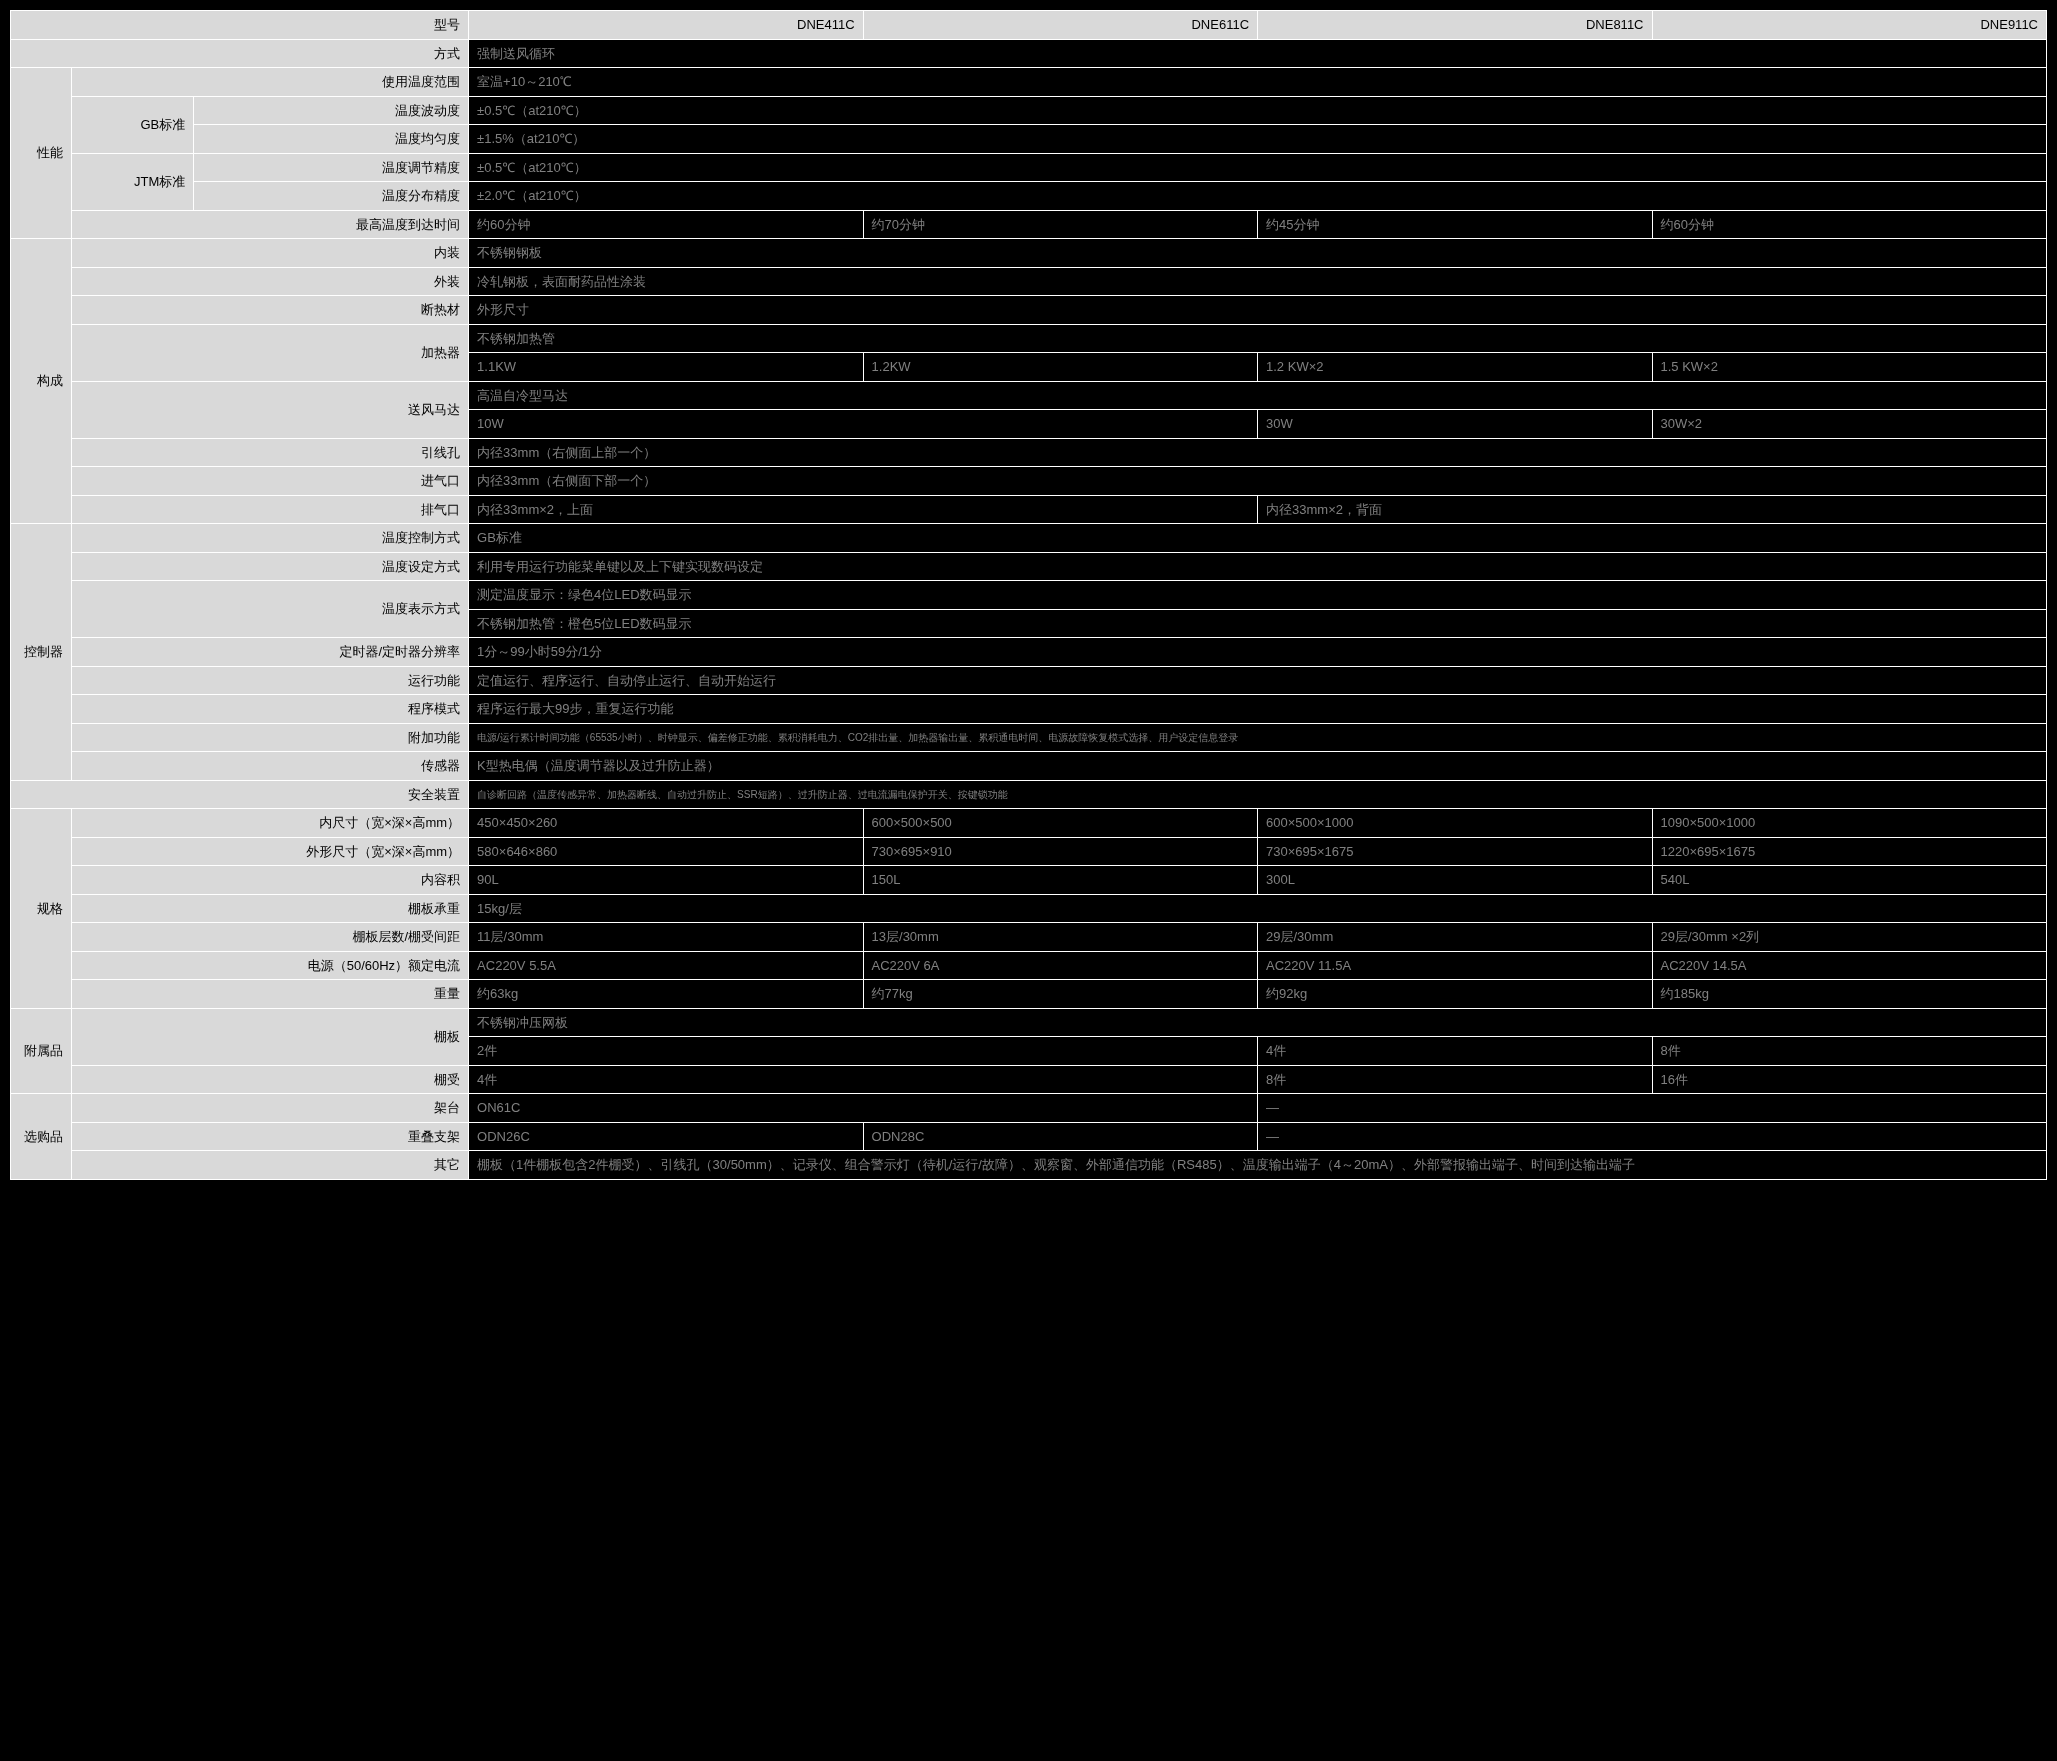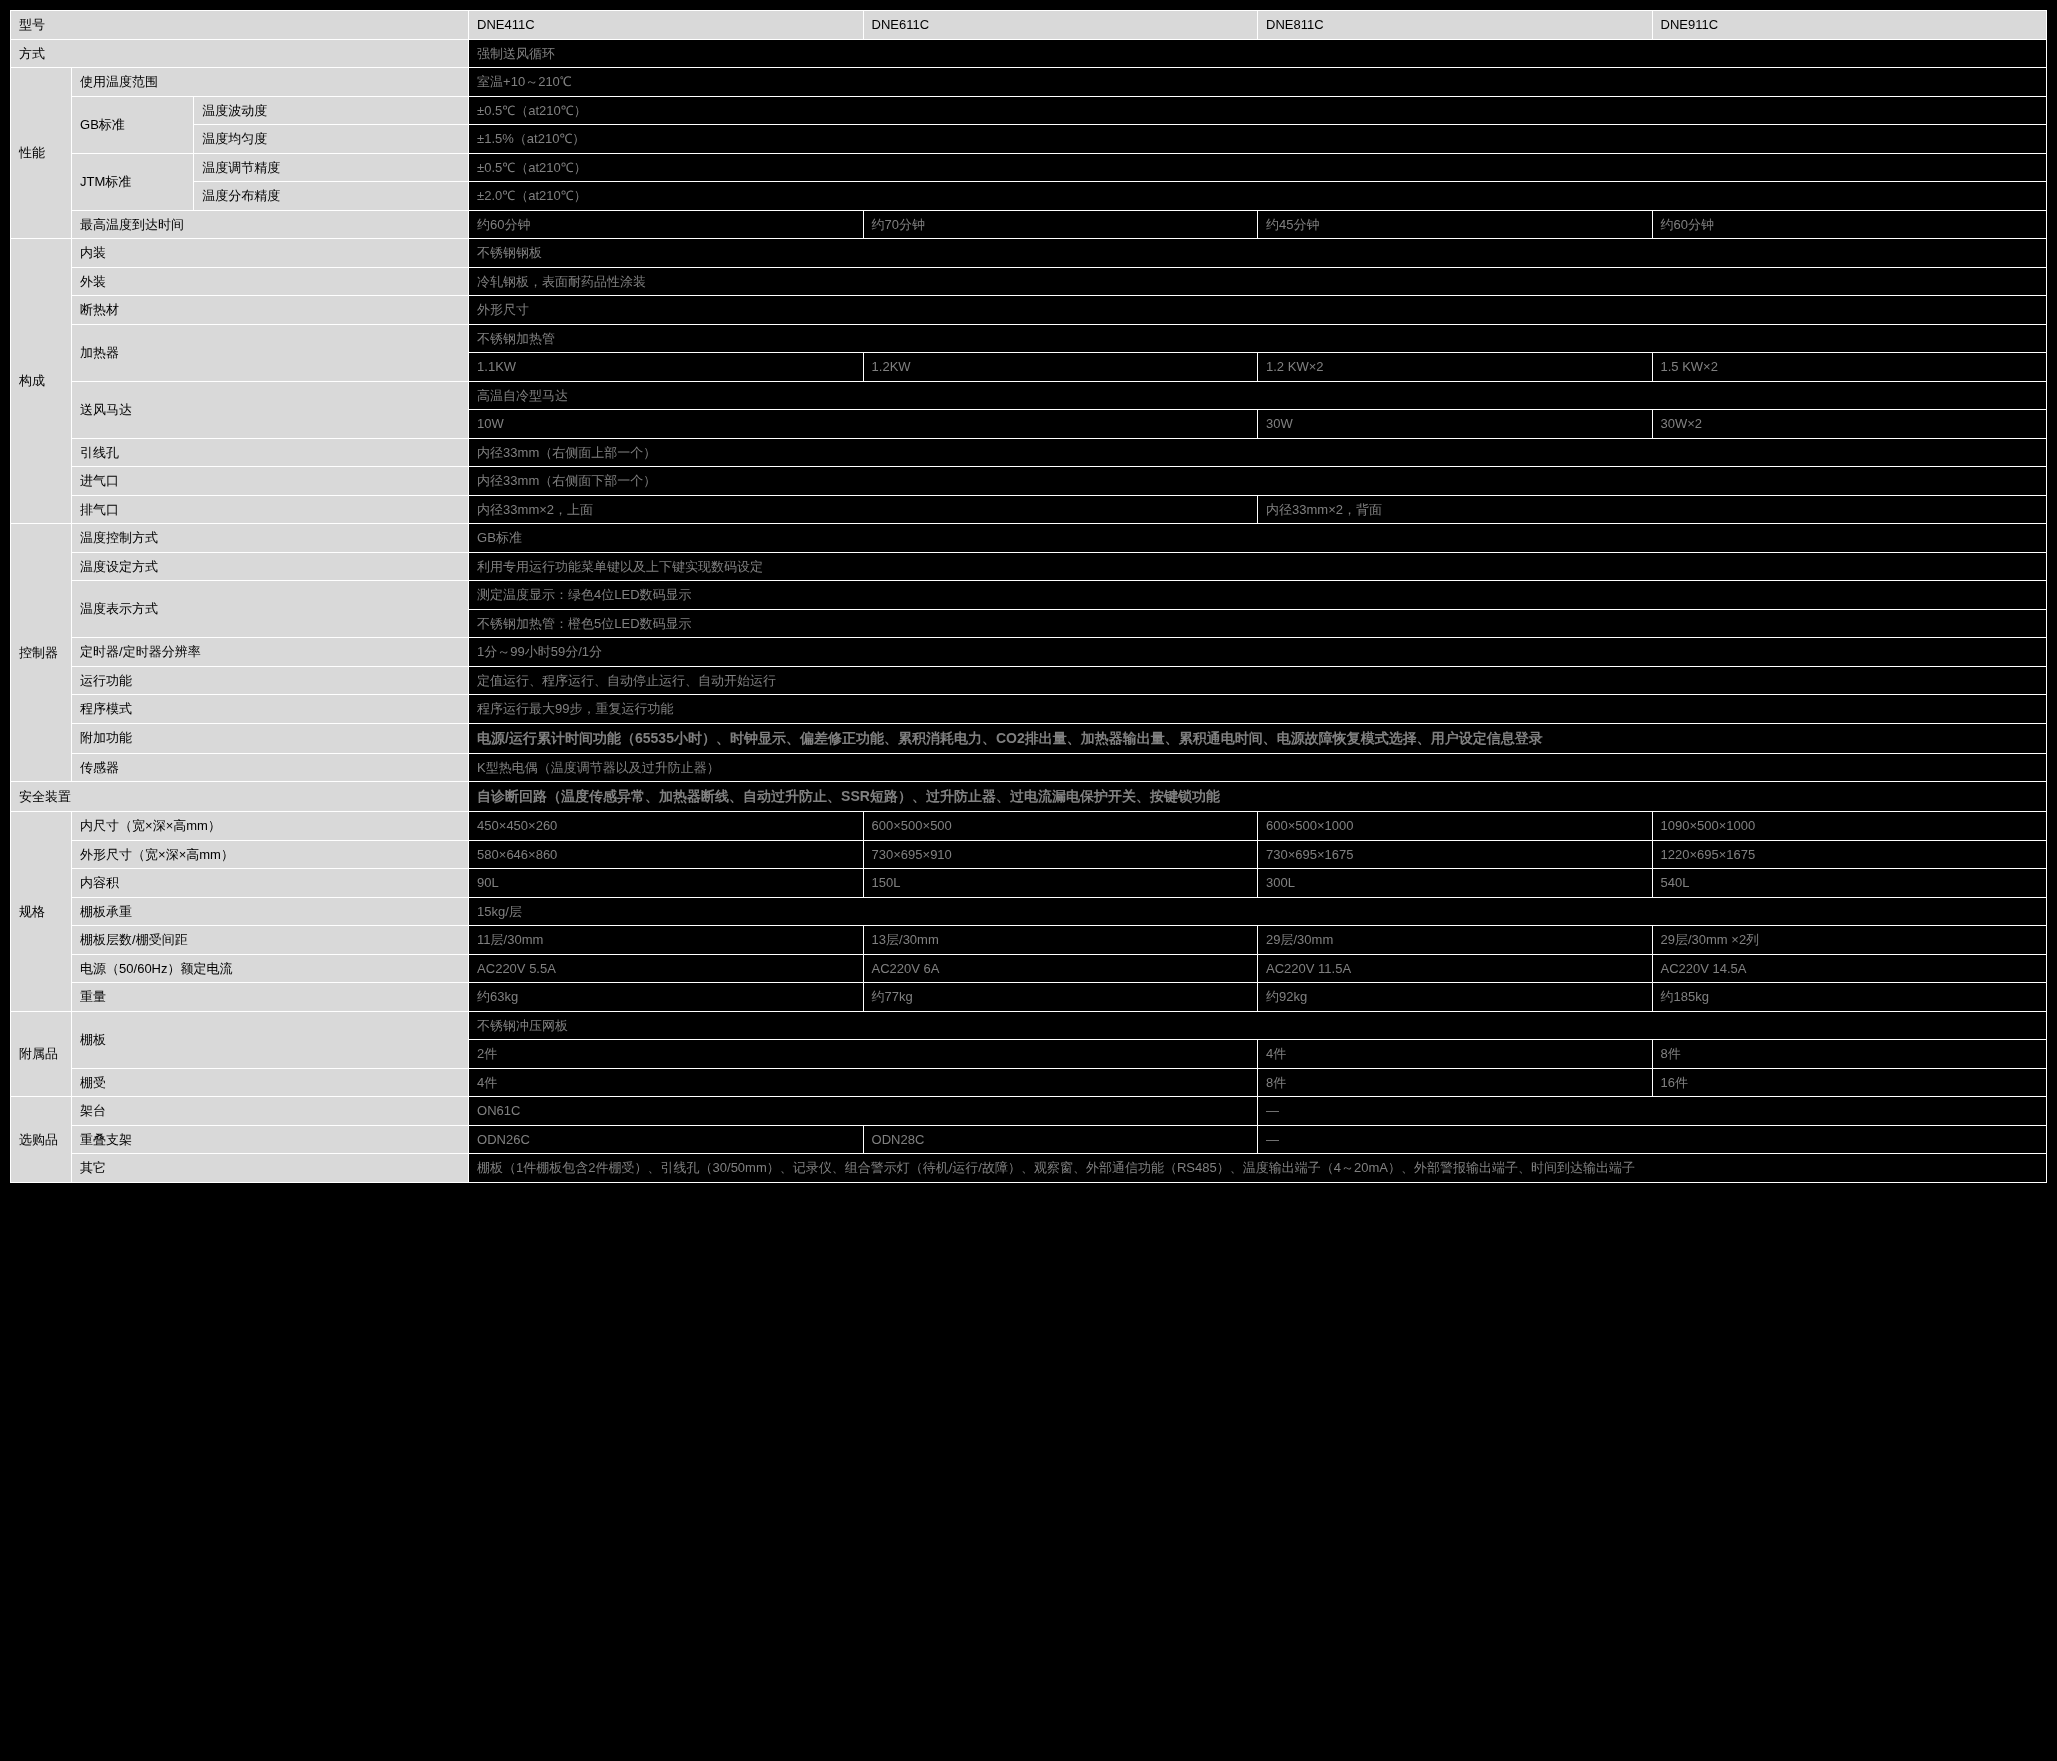--- a/index.html
+++ b/index.html
@@ -1,21 +1,21 @@
 <!DOCTYPE html>
 <html><head>
 <meta charset="utf-8">
 <style>
   * { box-sizing: border-box; margin: 0; padding: 0; }
   body { font-family: "Microsoft YaHei", "PingFang SC", sans-serif; background: #000; padding: 10px; }
   table { border-collapse: collapse; width: 100%; table-layout: fixed; }
   td, th { border: 1px solid #fff; padding: 4px 8px; font-size: 13px; line-height: 1.5; vertical-align: middle; }
-  .hdr { background: #d9d9d9; color: #000; text-align: left; font-weight: normal; }
+  .hdr { background: #d9d9d9; color: #000; text-align: right; font-weight: normal; }
   .val { background: #000; color: #808080; text-align: left; }
-  .sm { font-size: 14px; font-weight: bold; }
+  .sm { font-size: 10px; }
   col.c1 { width: 3%; }
   col.c2 { width: 6%; }
   col.c3 { width: 13.5%; }
   col.c4 { width: 19.375%; }
   col.c5 { width: 19.375%; }
   col.c6 { width: 19.375%; }
   col.c7 { width: 19.375%; }
 </style>
 </head>
 <body>

